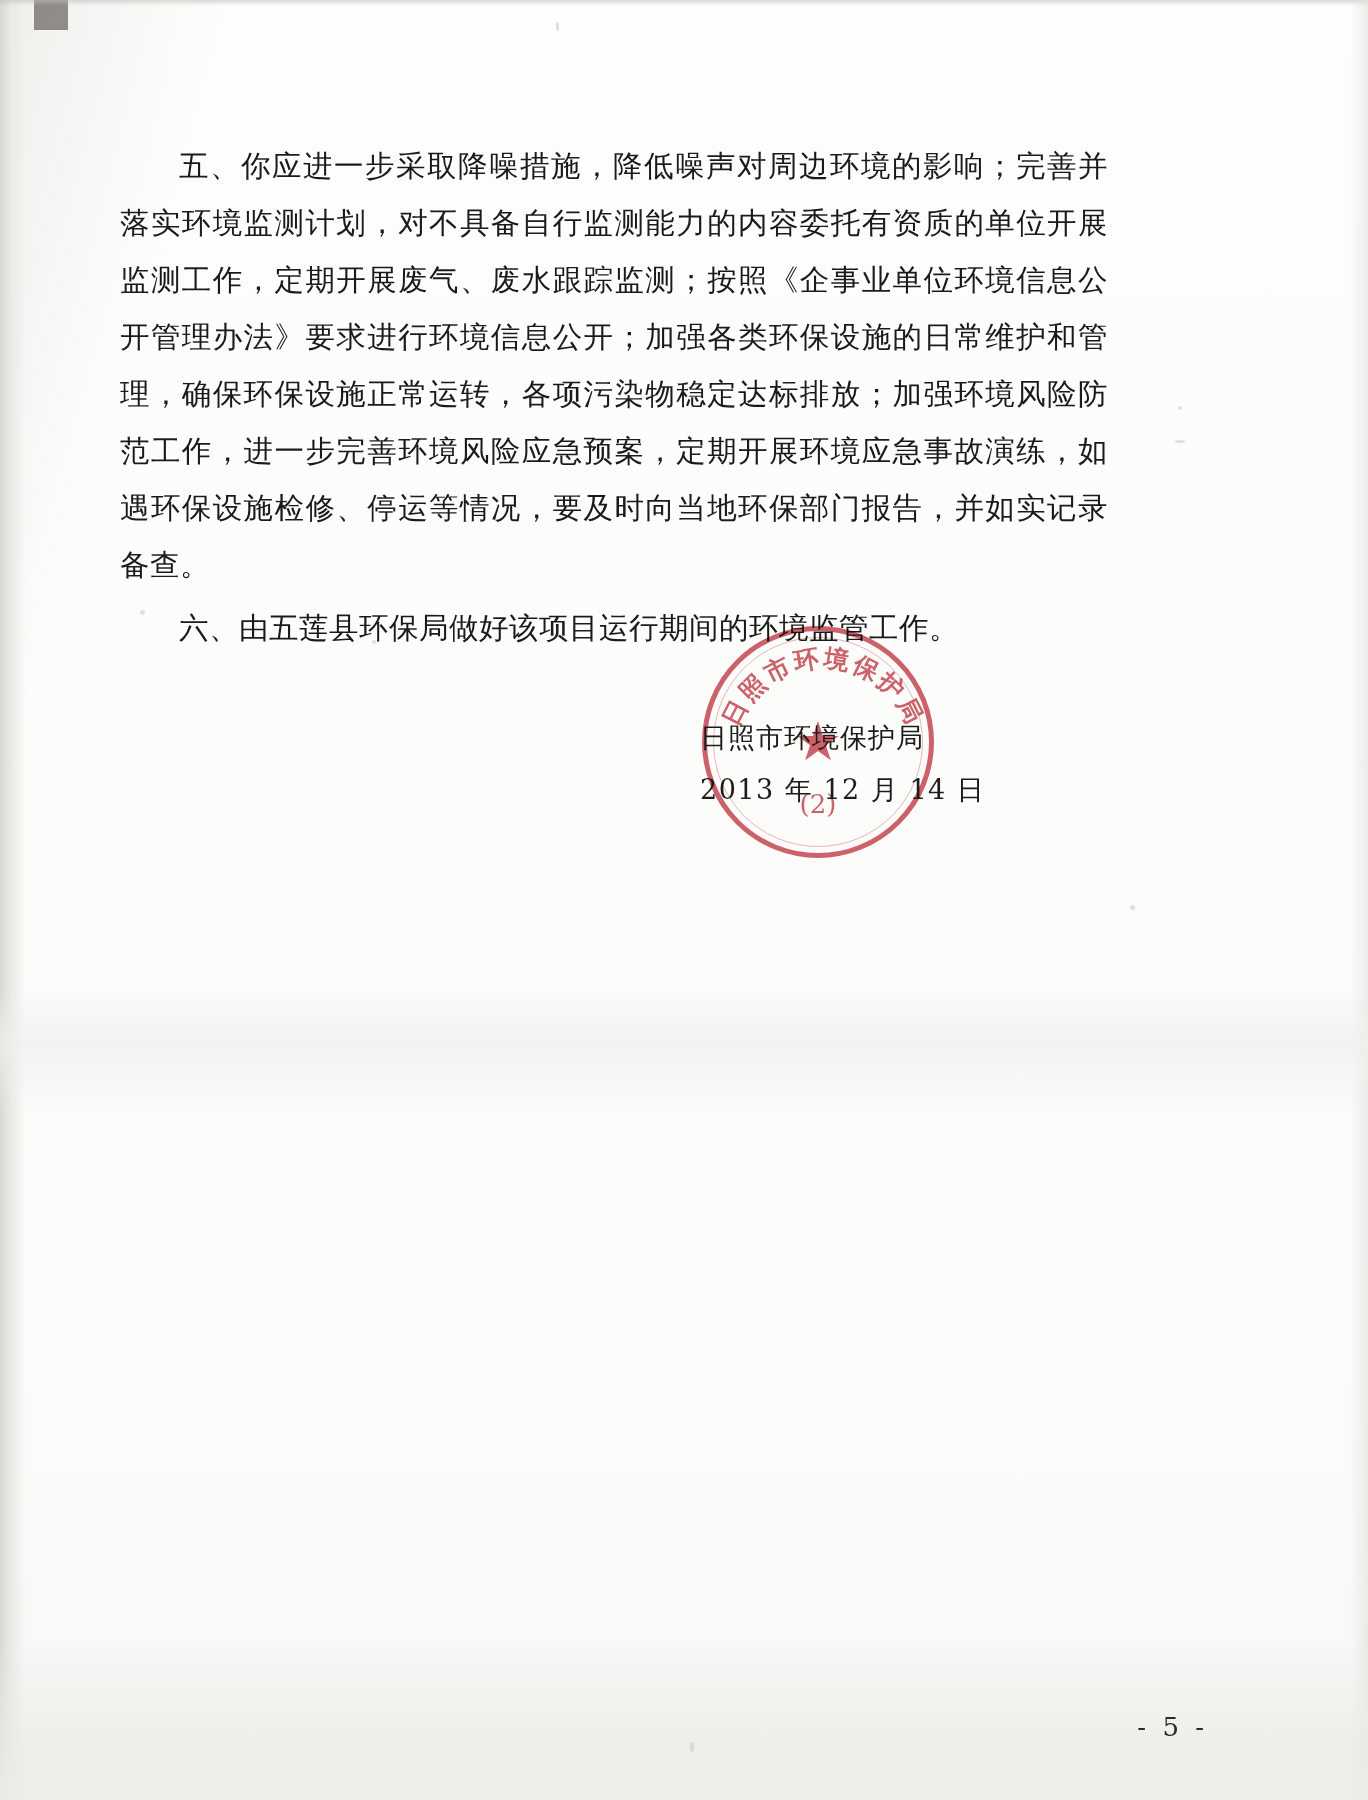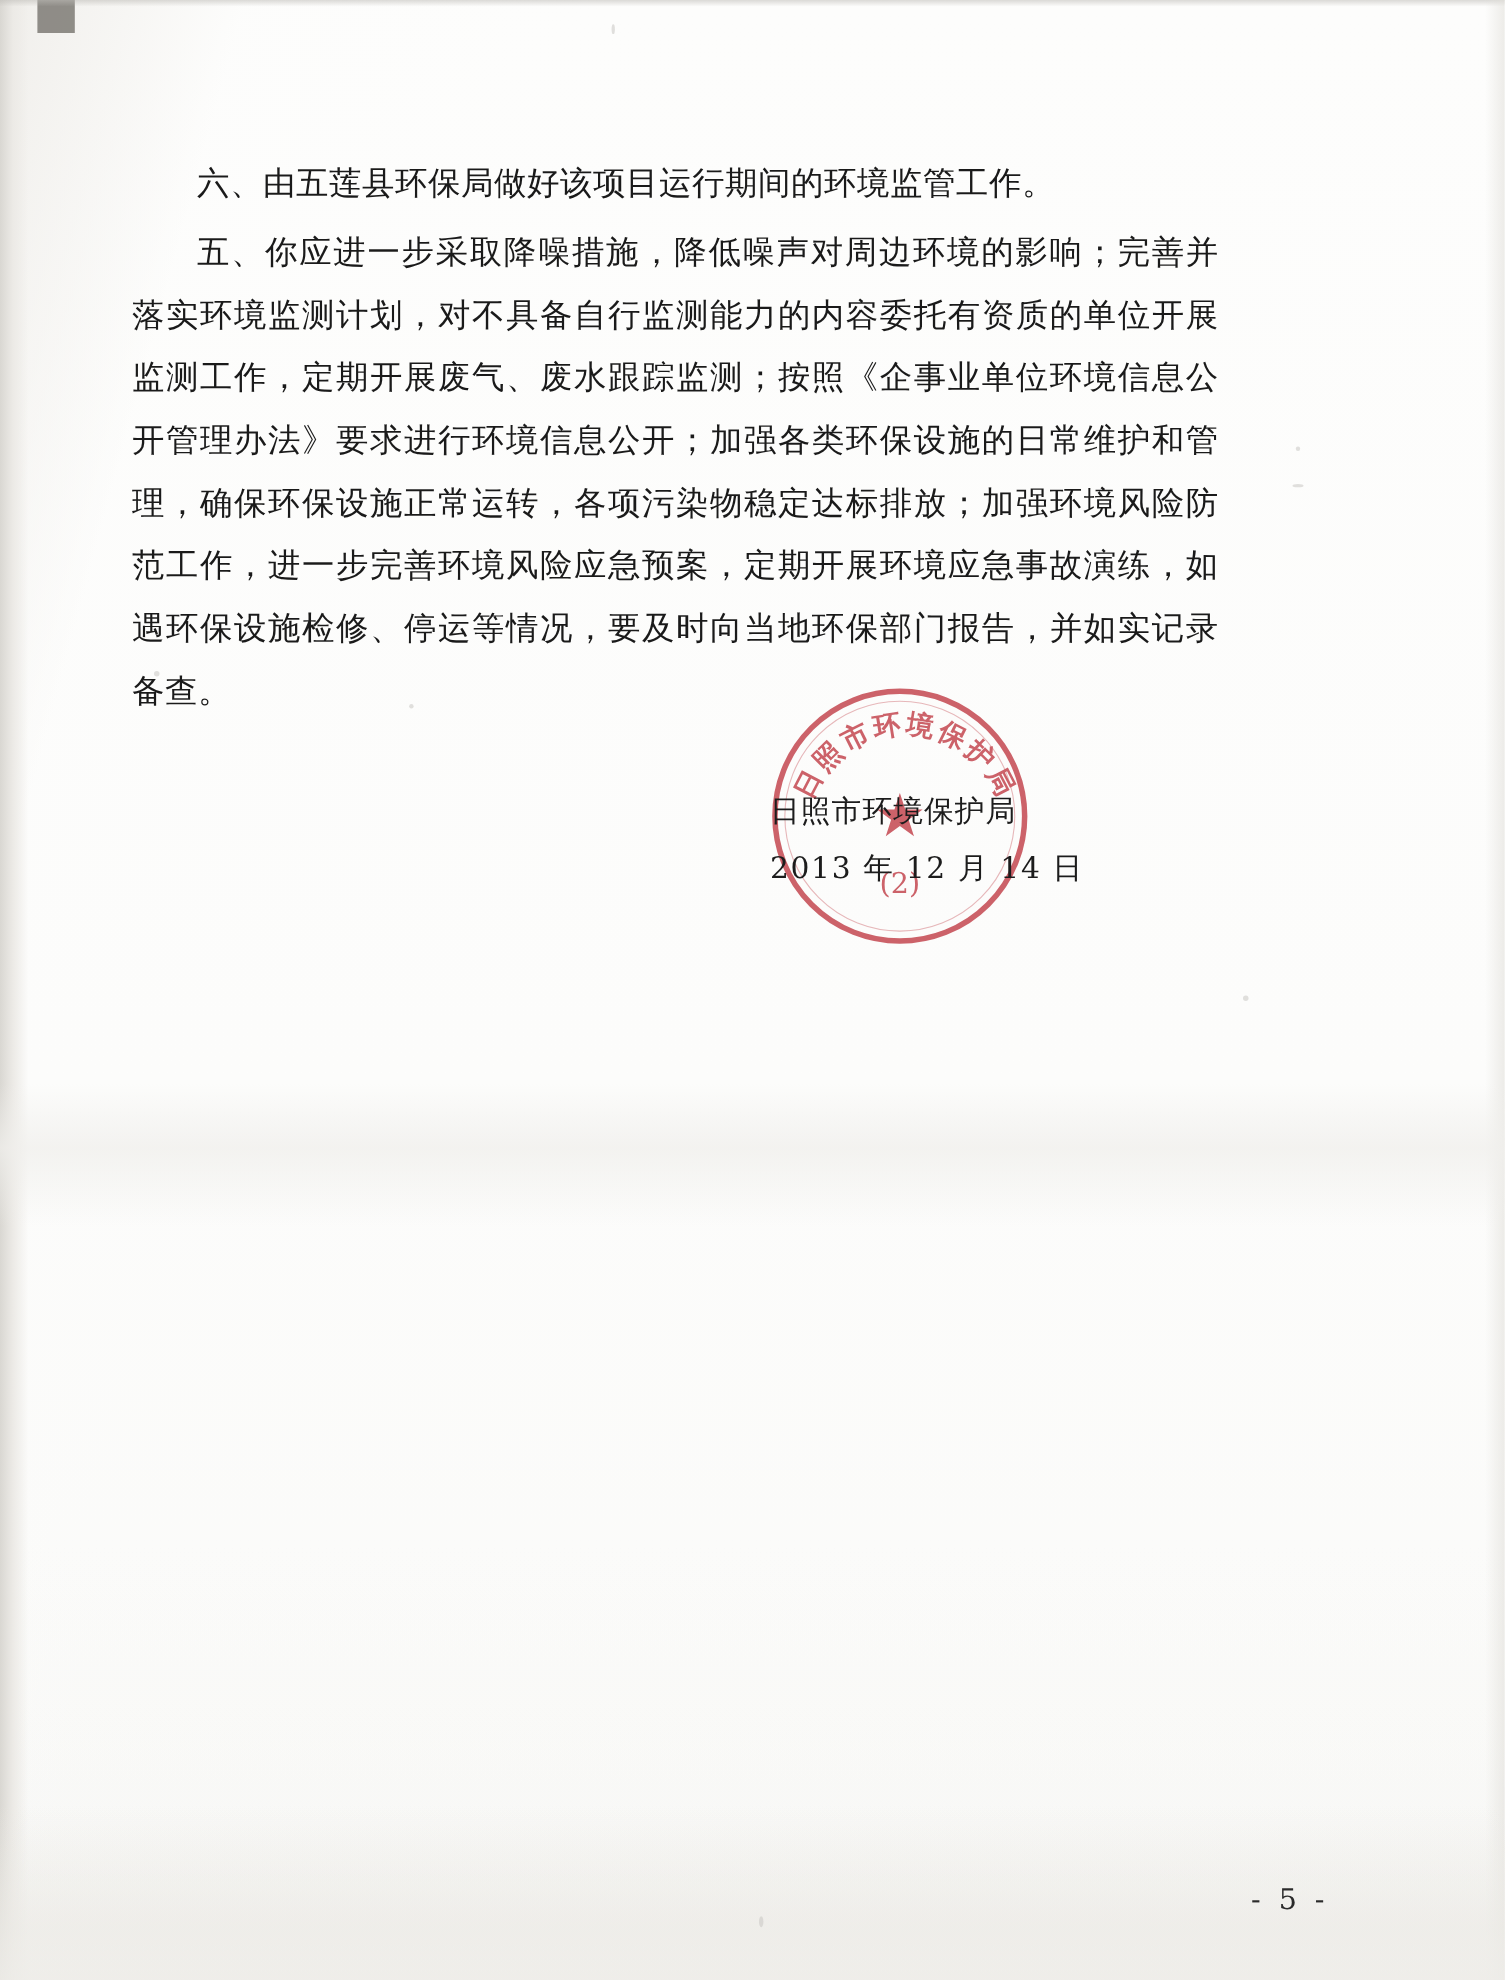--- a/index.html
+++ b/index.html
@@ -229,22 +229,22 @@
 
   <div class="speck" style="left:556px; top:22px; width:3px; height:9px;"></div>
   <div class="speck" style="left:1178px; top:406px; width:4px; height:4px;"></div>
   <div class="speck" style="left:1175px; top:440px; width:10px; height:3px;"></div>
   <div class="speck" style="left:140px; top:610px; width:5px; height:5px;"></div>
   <div class="speck" style="left:372px; top:640px; width:4px; height:4px;"></div>
   <div class="speck" style="left:1130px; top:905px; width:5px; height:5px;"></div>
   <div class="speck" style="left:690px; top:1742px; width:4px; height:10px;"></div>
 
   <div class="doc-body">
+    <p class="para">五、你应进一步采取降噪措施，降低噪声对周边环境的影响；完善并落实环境监测计划，对不具备自行监测能力的内容委托有资质的单位开展监测工作，定期开展废气、废水跟踪监测；按照《企事业单位环境信息公开管理办法》要求进行环境信息公开；加强各类环保设施的日常维护和管理，确保环保设施正常运转，各项污染物稳定达标排放；加强环境风险防范工作，进一步完善环境风险应急预案，定期开展环境应急事故演练，如遇环保设施检修、停运等情况，要及时向当地环保部门报告，并如实记录备查。</p>
     <p class="para">六、由五莲县环保局做好该项目运行期间的环境监管工作。</p>
-    <p class="para">五、你应进一步采取降噪措施，降低噪声对周边环境的影响；完善并落实环境监测计划，对不具备自行监测能力的内容委托有资质的单位开展监测工作，定期开展废气、废水跟踪监测；按照《企事业单位环境信息公开管理办法》要求进行环境信息公开；加强各类环保设施的日常维护和管理，确保环保设施正常运转，各项污染物稳定达标排放；加强环境风险防范工作，进一步完善环境风险应急预案，定期开展环境应急事故演练，如遇环保设施检修、停运等情况，要及时向当地环保部门报告，并如实记录备查。</p>
   </div>
 
   <div class="seal">
     <div class="seal-inner"></div>
     <svg class="seal-arc" viewBox="0 0 232 232">
       <defs>
         <path id="arcpath" d="M 26 126 A 90 90 0 0 1 206 126"></path>
       </defs>
       <text>
         <textPath href="#arcpath" startOffset="50%" text-anchor="middle">日照市环境保护局</textPath>

